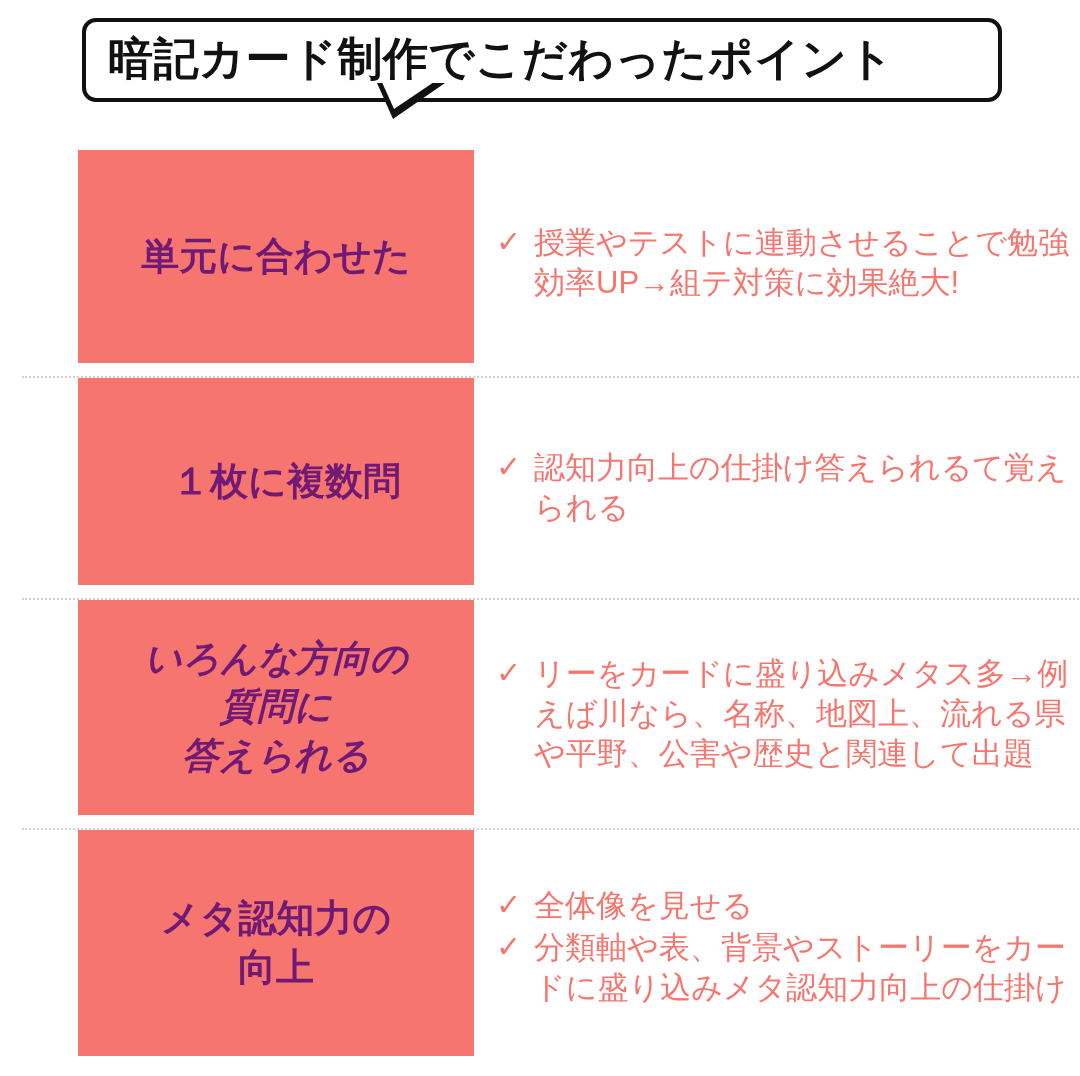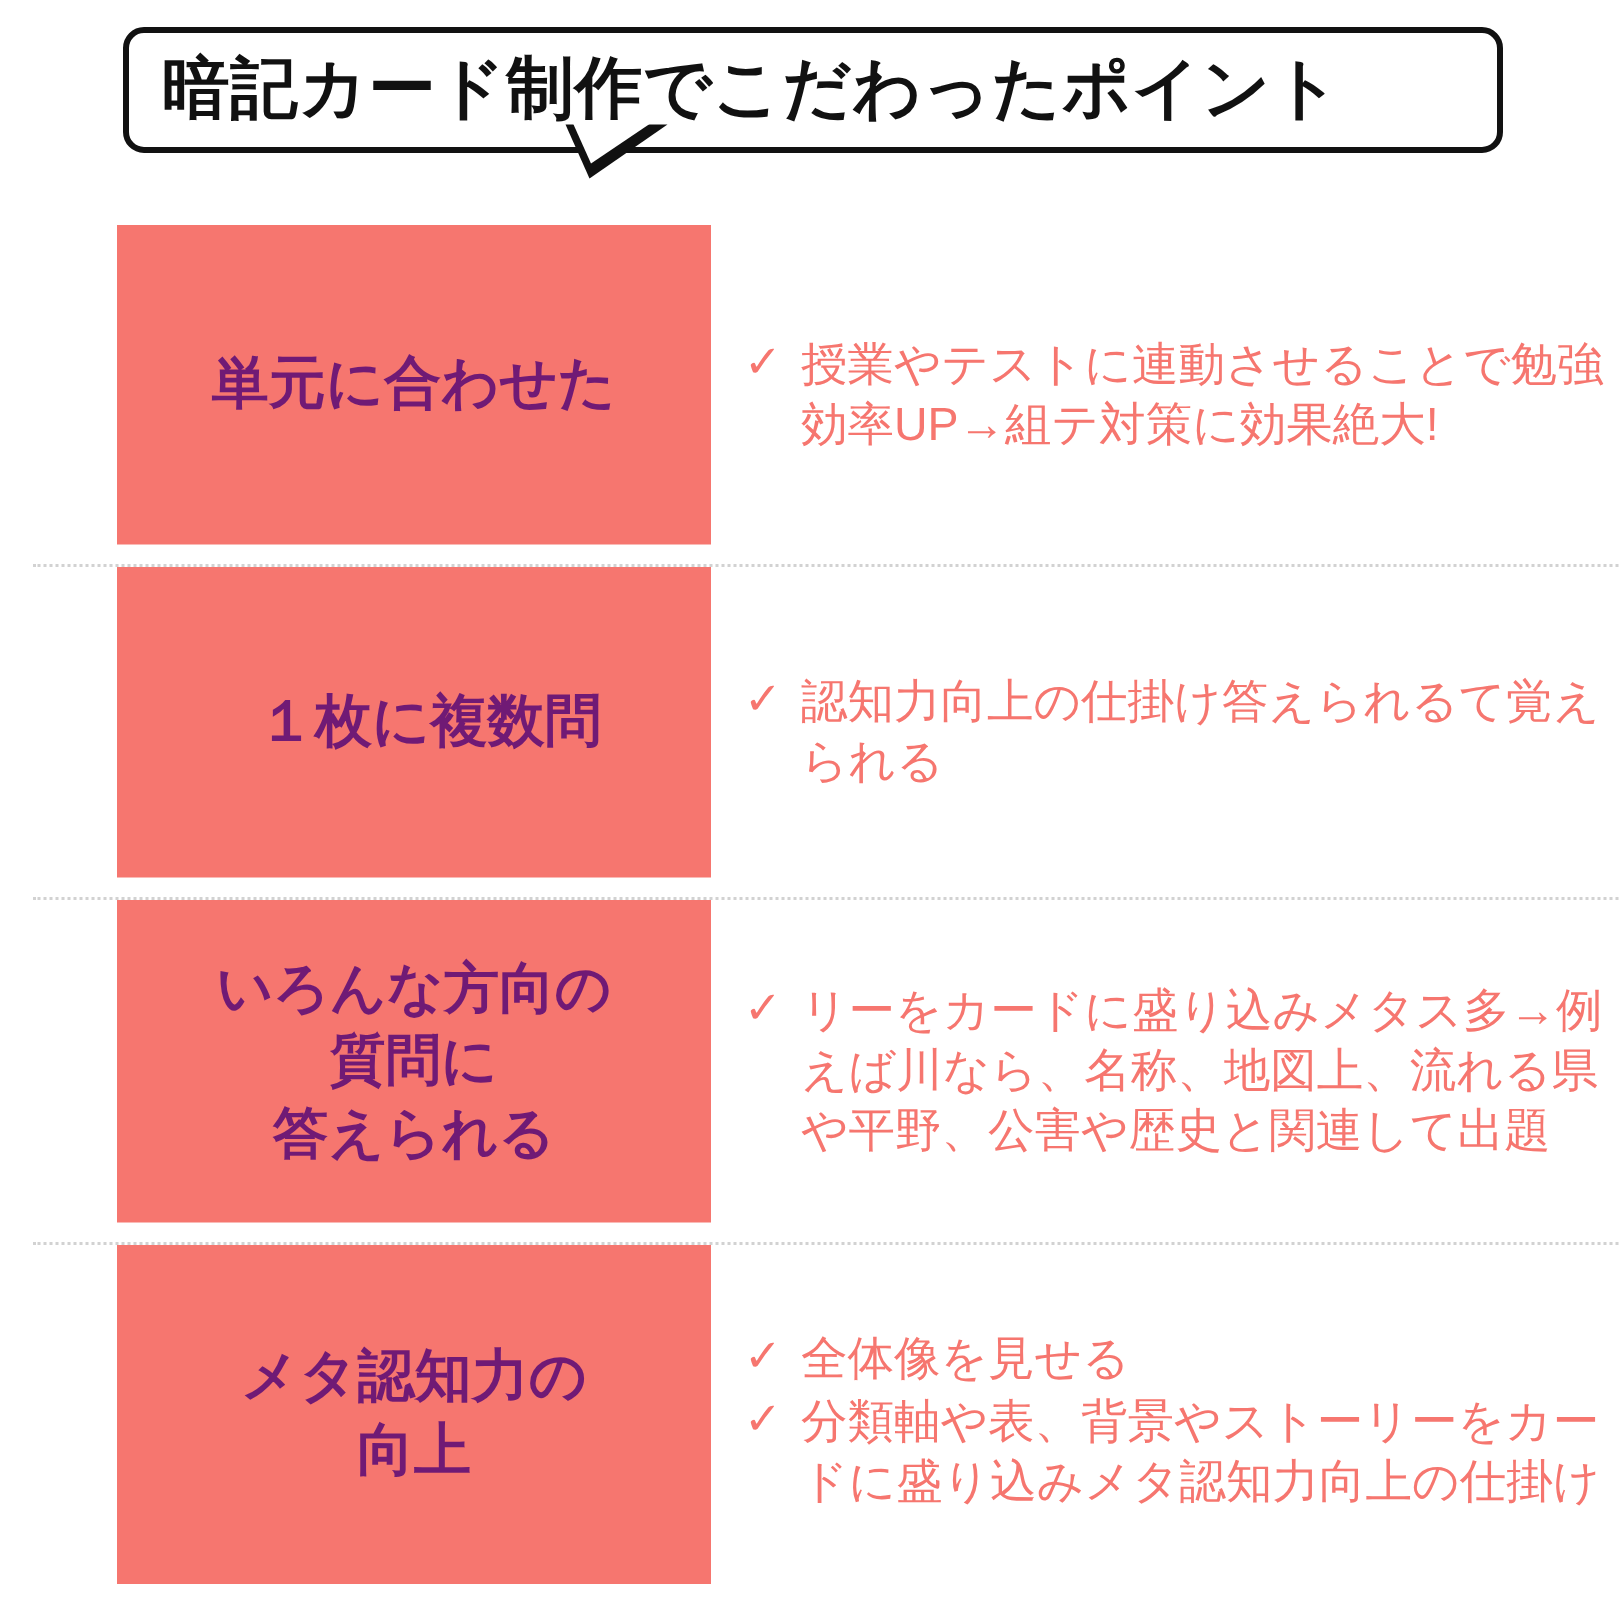--- a/index.html
+++ b/index.html
@@ -171,21 +171,21 @@
       <div class="row row-2">
         <div class="label-cell" style="white-space: pre-line; padding-left: 25px;">１枚に複数問</div>
         <div class="items-cell">
           <div class="item">
             <span class="check">✓</span>
             <span class="item-text"><span>認知力向上の仕掛け</span><b>答えられる</b><b>て覚えられる</b></span>
           </div>
         </div>
       </div>
       <div class="row row-3">
-        <div class="label-cell" style="white-space: pre-line;">いろんな方向の
+        <div class="label-cell" style="white-space: pre-line; font-style: italic;">いろんな方向の
 質問に
 答えられる</div>
         <div class="items-cell">
           <div class="item">
             <span class="check">✓</span>
             <span class="item-text"><span>リーをカードに盛り込みメタ</span><span>ス多→例えば川なら、名称、</span><span>地図上、流れる県や平野、</span><span>公害や歴史と関連して出題</span></span>
           </div>
         </div>
       </div>
       <div class="row row-4">

